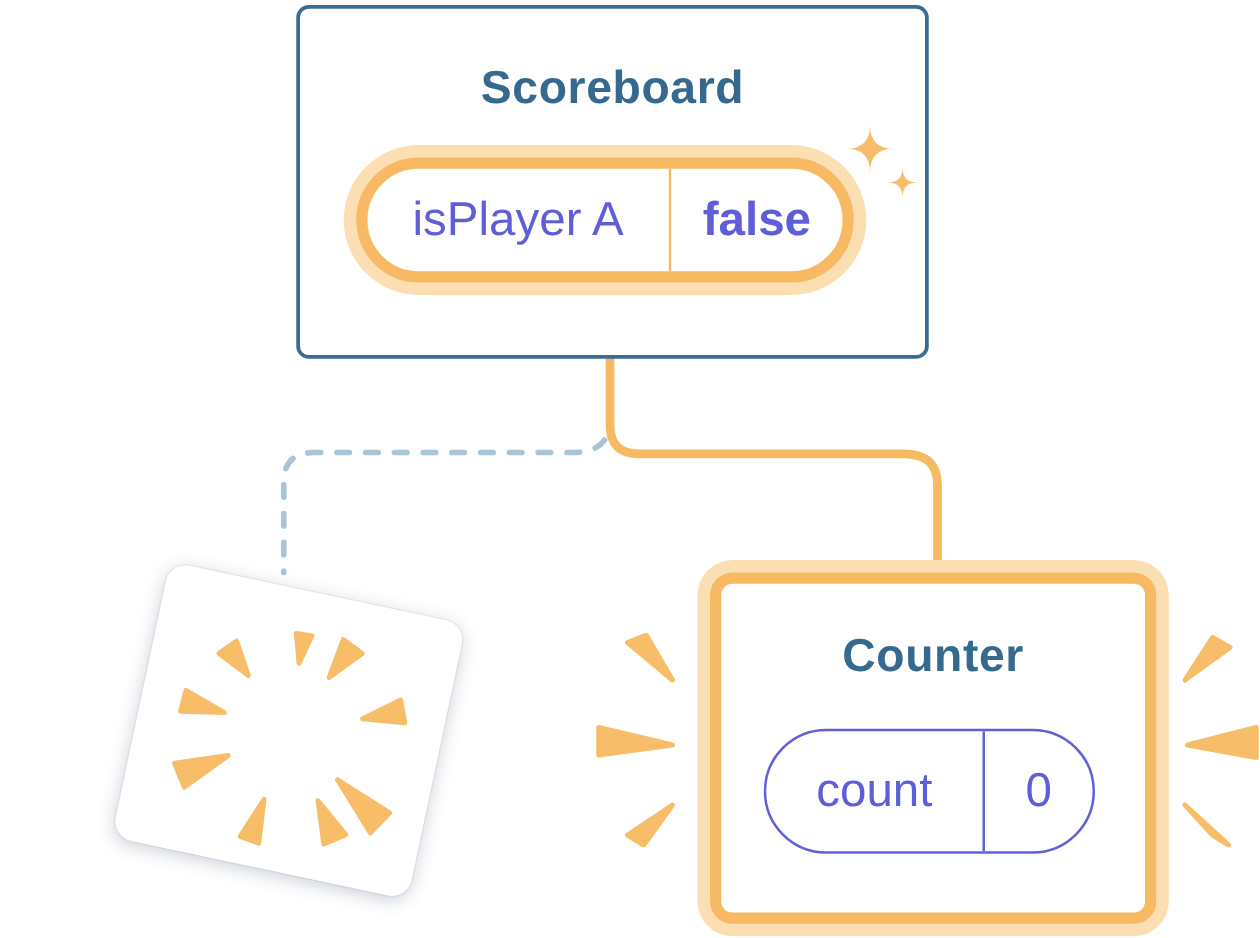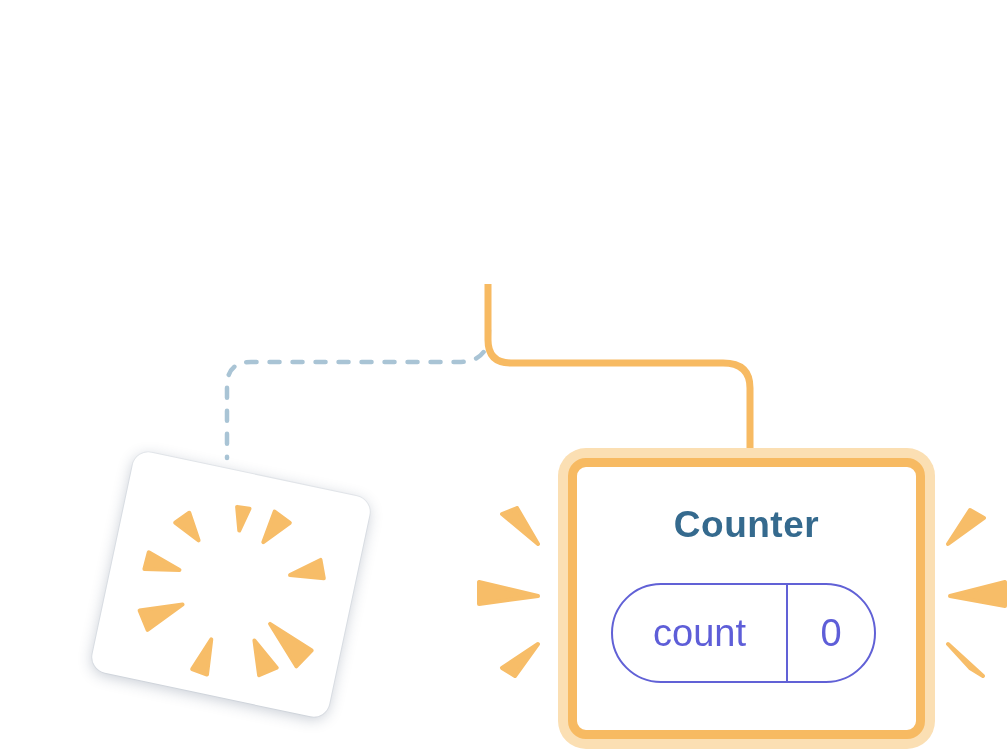--- a/index.html
+++ b/index.html
@@ -76,20 +76,34 @@
 </head>
 <body>
 
 <div id="canvas">
 
   <svg class="connector-layer" width="1008" height="750" viewBox="0 0 1008 750">
     <path d="M 489 330 C 489 352 480 362 458 362 L 251 362 Q 227 362 227 386 L 227 458" fill="none" stroke="#a9c4d5" stroke-width="4.5" stroke-dasharray="10 13" stroke-linecap="round"></path>
     <path d="M 488 284 L 488 340 Q 488 363 511 363 L 723 363 Q 750 363 750 388 L 750 454" fill="none" stroke="#f7ba62" stroke-width="7"></path>
   </svg>
 
+  <div class="scoreboard-card">
+    <div class="card-title">Scoreboard</div>
+
+    <div class="state-pill">
+      <div class="cell key">isPlayer A</div>
+      <div class="divider"></div>
+      <div class="cell val">false</div>
+    </div>
+
+    <svg class="sparkles" width="64" height="72" viewBox="0 0 64 72">
+      <path d="M 19 3 Q 19 22 38 22 Q 19 22 19 41 Q 19 22 0 22 Q 19 22 19 3 Z" fill="#f7bd68"></path>
+      <path d="M 45 37 Q 45 49 57 49 Q 45 49 45 61 Q 45 49 33 49 Q 45 49 45 37 Z" fill="#f7bd68"></path>
+    </svg>
+  </div>
 
   <div class="poof-card">
     <svg width="226" height="212" viewBox="0 0 270 270" preserveAspectRatio="xMidYMid meet">
       <g fill="#f7bd68" stroke="#f7bd68" stroke-width="5" stroke-linejoin="round">
         <polygon points="131,65 122,36 138,35"></polygon>
         <polygon points="164,73 170,32 192,42"></polygon>
         <polygon points="206,107 240,80 249,102"></polygon>
         <polygon points="83,88 49,72 64,56"></polygon>
         <polygon points="67,130 23,138 24,116"></polygon>
         <polygon points="194,173 253,195 238,219"></polygon>

